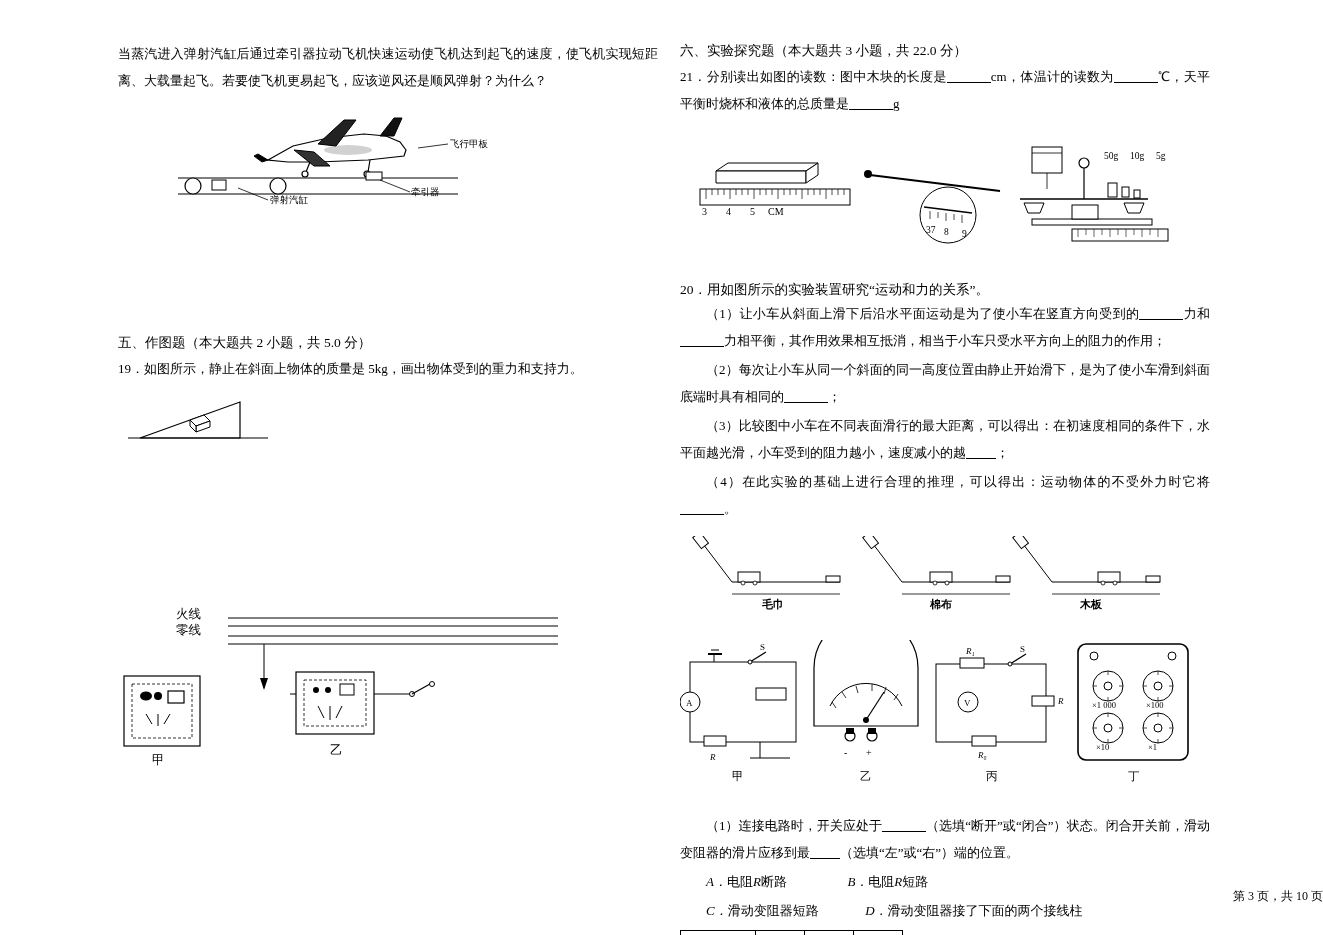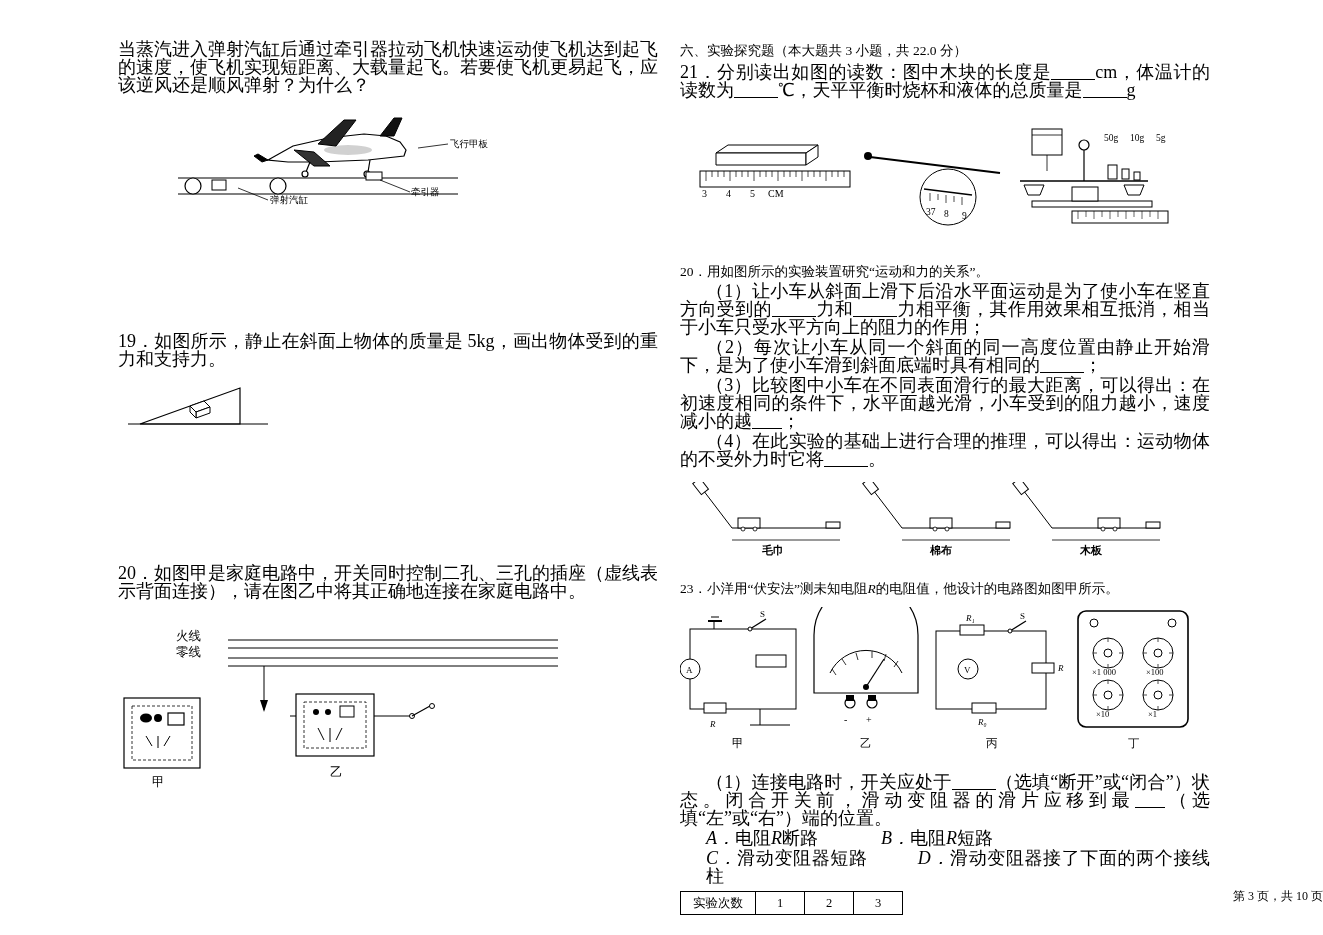--- a/index.html
+++ b/index.html
@@ -27,22 +27,22 @@
     top: 40px;
     width: 540px;
   }
   .col-right {
     position: absolute;
     left: 680px;
     top: 40px;
     width: 530px;
   }
   .para {
-    font-size: 18px;
-    line-height: 18px;
+    font-size: 13px;
+    line-height: 27px;
     text-align: justify;
     margin: 0 0 2px 0;
   }
   .q-head {
     font-size: 13.5px;
     line-height: 21px;
     margin: 0;
   }
   .section-title {
     font-size: 13.5px;
@@ -125,36 +125,36 @@
         <line x1="120" y1="86" x2="150" y2="98" stroke="#000" stroke-width="0.8"></line>
         <line x1="262" y1="78" x2="292" y2="90" stroke="#000" stroke-width="0.8"></line>
         <text x="332" y="45" font-size="9.5" font-family="Liberation Serif, serif">飞行甲板</text>
         <text x="152" y="101" font-size="9.5" font-family="Liberation Serif, serif">弹射汽缸</text>
         <text x="293" y="93" font-size="9.5" font-family="Liberation Serif, serif">牵引器</text>
       </svg>
     </div>
 
     <div style="height:120px;"></div>
 
+    <p class="section-title">五、作图题（本大题共 2 小题，共 5.0 分）</p>
     <p class="para">19．如图所示，静止在斜面上物体的质量是 5kg，画出物体受到的重力和支持力。</p>
 
     <div class="fig" style="margin-top:6px; margin-left:10px;">
       <svg width="190" height="60" viewBox="0 0 190 60">
         <path d="M12 50 L112 50 L112 14 Z" fill="#ffffff" stroke="#000" stroke-width="1.2"></path>
 
         <path d="M62 32 L76 27 L82 33 L68 38 Z" fill="#fff" stroke="#000" stroke-width="1"></path>
         <path d="M68 38 L82 33 L82 39 L68 44 Z" fill="#fff" stroke="#000" stroke-width="1"></path>
         <path d="M62 32 L68 38 L68 44 L62 38 Z" fill="#fff" stroke="#000" stroke-width="1"></path>
         <line x1="0" y1="50" x2="140" y2="50" stroke="#000" stroke-width="1.2"></line>
       </svg>
     </div>
 
     <div style="height:130px;"></div>
 
-    <p class="para">20．如图甲是家庭电路中，开关同时控制二孔、三孔的插座（虚线表示背面连接），请在图乙中将其正确地连接在家庭电路中。</p>
 
     <div class="fig" style="margin-top:18px;">
       <svg width="440" height="190" viewBox="0 0 440 190">
 
         <line x1="110" y1="22" x2="440" y2="22" stroke="#000" stroke-width="1"></line>
         <line x1="110" y1="30" x2="440" y2="30" stroke="#000" stroke-width="1"></line>
         <line x1="110" y1="40" x2="440" y2="40" stroke="#000" stroke-width="1"></line>
         <line x1="110" y1="48" x2="440" y2="48" stroke="#000" stroke-width="1"></line>
 
         <line x1="146" y1="48" x2="146" y2="92" stroke="#000" stroke-width="1"></line>
@@ -350,23 +350,20 @@
           <circle cx="435" cy="47" r="2" fill="#fff" stroke="#000" stroke-width="0.8"></circle>
           <rect x="466" y="40" width="14" height="6" fill="#fff" stroke="#000" stroke-width="1"></rect>
           <line x1="372" y1="58" x2="480" y2="58" stroke="#000" stroke-width="0.8"></line>
           <text x="400" y="72" font-size="11" font-family="Liberation Serif, serif">木板</text>
         </g>
       </svg>
     </div>
 
     <div style="height:16px;"></div>
 
-    <p class="q-head">
-      <span>23．小洋用“伏安法”测未知电阻</span><span class="ital">R</span><span>的电阻值，他设计的电路图如图甲所示。</span>
-    </p>
 
     <div class="fig" style="margin-top:8px;">
       <svg width="520" height="160" viewBox="0 0 520 160">
 
         <g>
           <rect x="10" y="22" width="106" height="80" fill="none" stroke="#000" stroke-width="1"></rect>
           <line x1="34" y1="22" x2="34" y2="14" stroke="#000" stroke-width="1"></line>
           <line x1="28" y1="14" x2="42" y2="14" stroke="#000" stroke-width="2"></line>
           <line x1="31" y1="10" x2="39" y2="10" stroke="#000" stroke-width="1"></line>
           <line x1="70" y1="22" x2="86" y2="12" stroke="#000" stroke-width="1.2"></line>
@@ -454,21 +451,21 @@
           </g>
           <text x="412" y="68" font-size="8.5" font-family="Liberation Serif, serif">×1 000</text>
           <text x="466" y="68" font-size="8.5" font-family="Liberation Serif, serif">×100</text>
           <text x="416" y="110" font-size="8.5" font-family="Liberation Serif, serif">×10</text>
           <text x="468" y="110" font-size="8.5" font-family="Liberation Serif, serif">×1</text>
           <text x="448" y="140" font-size="11.5" font-family="Liberation Serif, serif">丁</text>
         </g>
       </svg>
     </div>
 
-    <p class="para indent" style="margin-top:6px;">
+    <p class="para indent" style="margin-top:12px;">
       <span>（1）连接电路时，开关应处于</span><span class="blank"></span><span>（选填“断开”或“闭合”）状态。闭合开关前，滑动变阻器的滑片应移到最</span><span class="blank sm"></span><span>（选填“左”或“右”）端的位置。</span>
     </p>
 
     <p class="para" style="margin-left:26px;">
       <span class="ital">A．</span><span>电阻</span><span class="ital">R</span><span>断路</span>
       <span style="display:inline-block;width:54px;"></span>
       <span class="ital">B．</span><span>电阻</span><span class="ital">R</span><span>短路</span>
     </p>
     <p class="para" style="margin-left:26px;">
       <span class="ital">C．</span><span>滑动变阻器短路</span>

